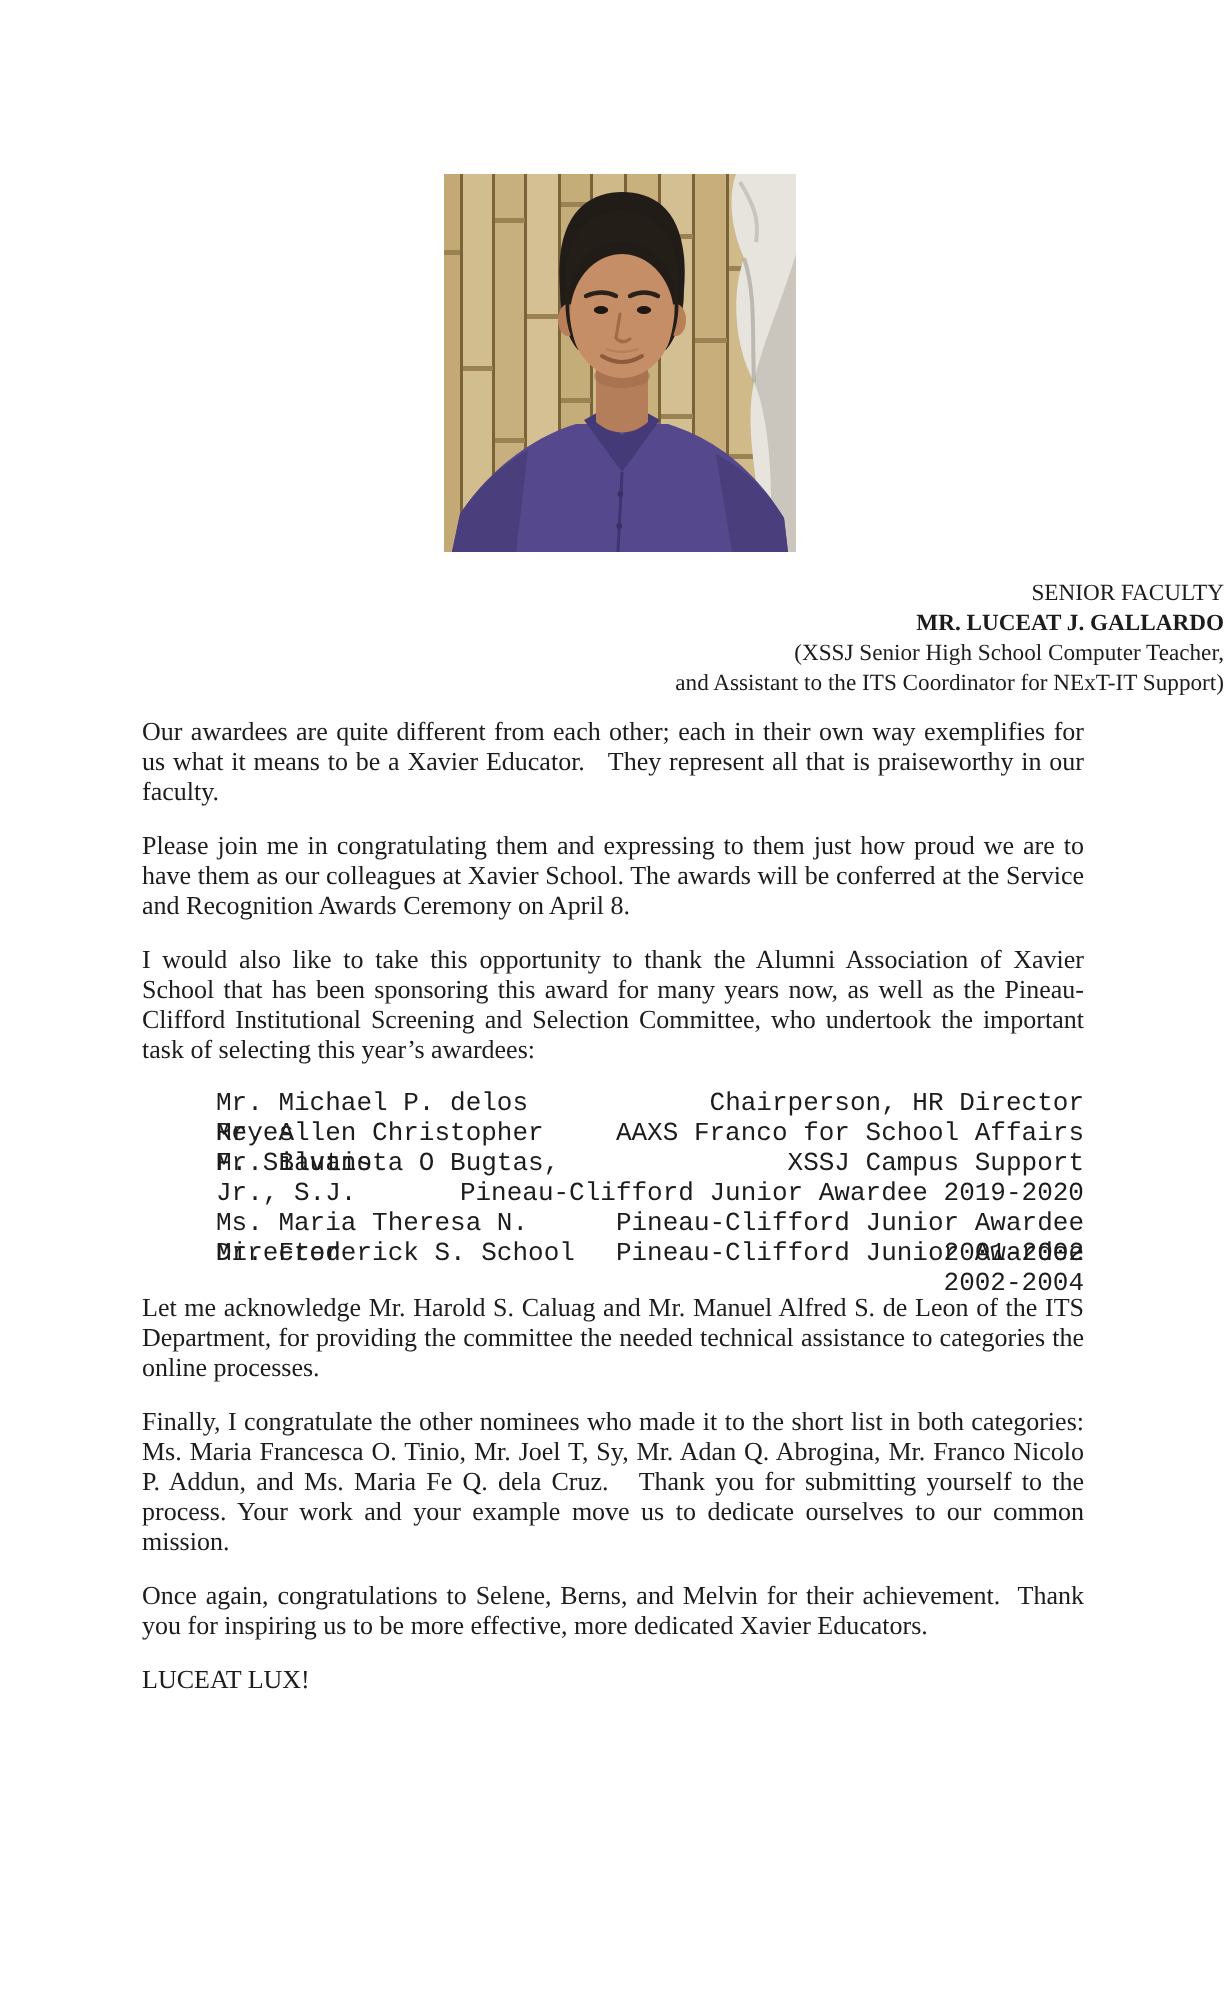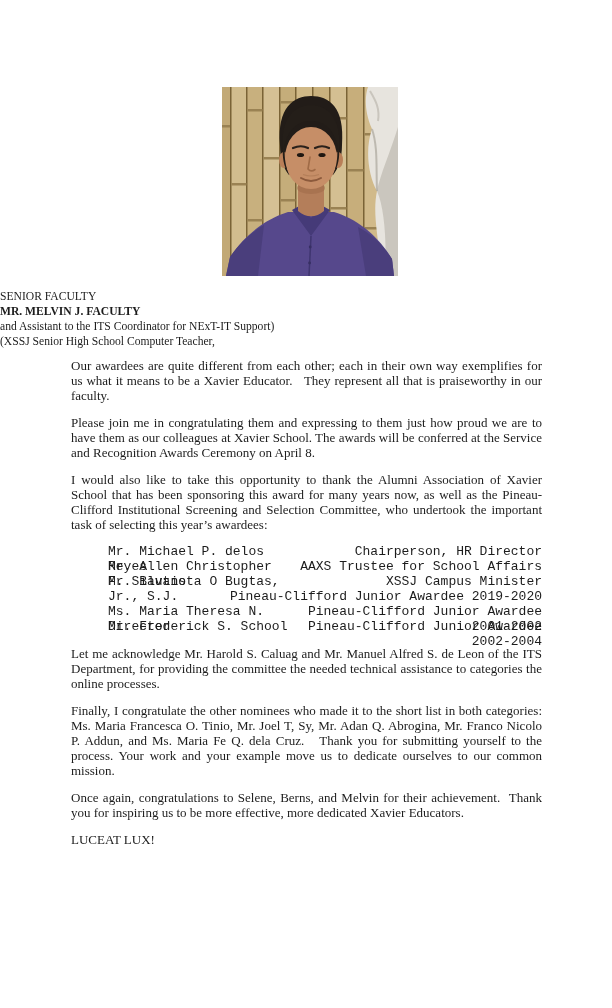--- a/index.html
+++ b/index.html
@@ -19,21 +19,21 @@
     width: 176px;
     height: 189px;
     overflow: hidden;
   }
   .photo-wrap svg { display: block; }
   .header-block {
     position: absolute;
     left: 0;
     top: 289px;
     width: 612px;
-    text-align: left;
+    text-align: right;
     font-size: 11.6px;
     line-height: 15px;
   }
   .header-block .name { font-weight: bold; }
   .content {
     position: absolute;
     left: 71px;
     top: 358px;
     width: 471px;
     font-size: 13px;
@@ -157,42 +157,42 @@
         <path d="M88,70 L86,82 Q89,85.5 93,82.5" stroke="#a06b47" stroke-width="1.6" fill="none" stroke-linecap="round"></path>
 
         <path d="M79,91 Q89,97 99,91" stroke="#8c5a3c" stroke-width="2" fill="none" stroke-linecap="round"></path>
         <path d="M81,87.5 Q89,90.5 97,87.5" stroke="#a97550" stroke-width="1.2" fill="none" opacity="0.6"></path>
       </g>
     </svg>
   </div>
 
   <div class="header-block">
     <div>SENIOR FACULTY</div>
-    <div class="name">MR. MELVIN J. FACULTY</div>
+    <div class="name">MR. LUCEAT J. GALLARDO</div>
+    <div>(XSSJ Senior High School Computer Teacher,</div>
     <div>and Assistant to the ITS Coordinator for NExT-IT Support)</div>
-    <div>(XSSJ Senior High School Computer Teacher,</div>
   </div>
 
   <div class="content">
     <p>Our awardees are quite different from each other; each in their own way exemplifies for us what it means to be a Xavier Educator.   They represent all that is praiseworthy in our faculty.</p>
     <p>Please join me in congratulating them and expressing to them just how proud we are to have them as our colleagues at Xavier School. The awards will be conferred at the Service and Recognition Awards Ceremony on April 8.</p>
     <p>I would also like to take this opportunity to thank the Alumni Association of Xavier School that has been sponsoring this award for many years now, as well as the Pineau-Clifford Institutional Screening and Selection Committee, who undertook the important task of selecting this year’s awardees:</p>
 
     <div class="committee">
       <div class="committee-row">
         <span class="c-name">Mr. Michael P. delos Reyes</span>
         <span class="c-role">Chairperson, HR Director</span>
       </div>
       <div class="committee-row">
         <span class="c-name">Mr. Allen Christopher M. Silvano</span>
-        <span class="c-role">AAXS Trustee for School Affairs</span>
+        <span class="c-role">AAXS Franco for School Affairs</span>
       </div>
       <div class="committee-row">
         <span class="c-name">Fr. Bautista O Bugtas, Jr., S.J.</span>
-        <span class="c-role">XSSJ Campus Minister</span>
+        <span class="c-role">XSSJ Campus Support</span>
       </div>
       <div class="committee-row">
         <span class="c-role">Pineau-Clifford Junior Awardee 2019-2020</span>
       </div>
       <div class="committee-row">
         <span class="c-name">Ms. Maria Theresa N. Director</span>
         <span class="c-role">Pineau-Clifford Junior Awardee 2001-2002</span>
       </div>
       <div class="committee-row">
         <span class="c-name">Mr. Frederick S. School</span>

